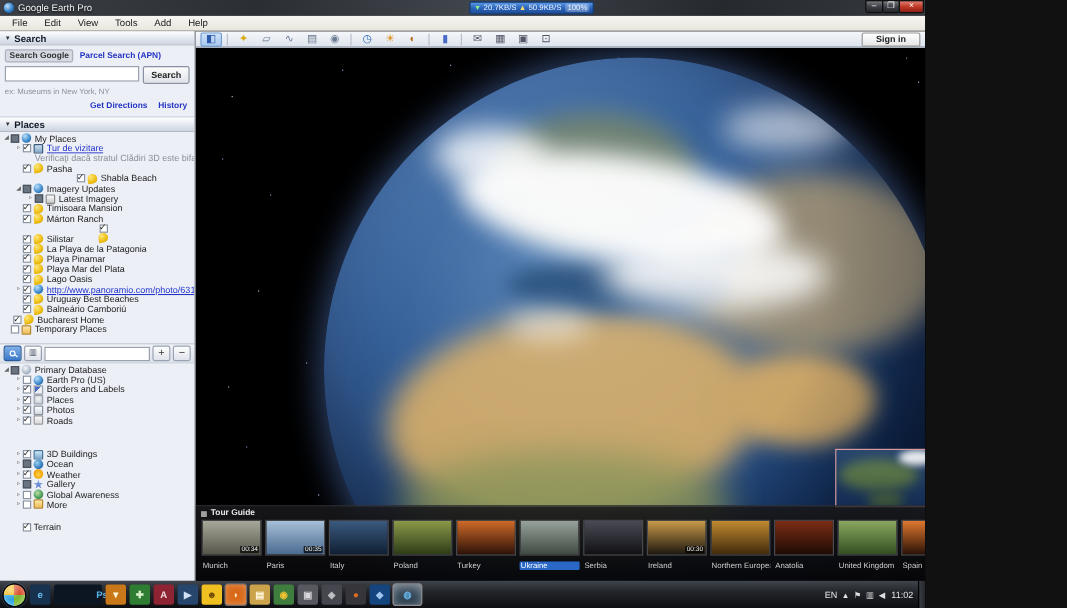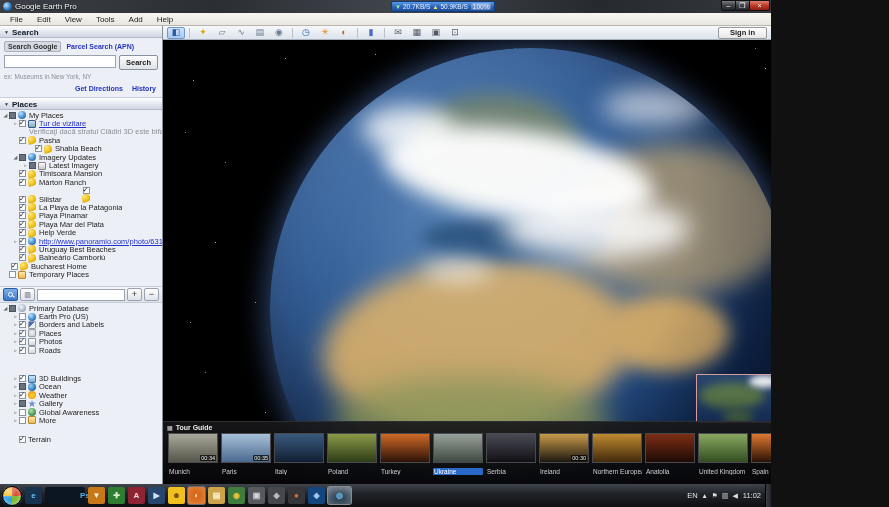--- a/index.html
+++ b/index.html
@@ -259,21 +259,21 @@
           <div class="trow" style="padding-left: 22px;">
             <span class="exp"></span>
             <span class="tlabel note">Verificaţi dacă stratul Clădiri 3D este bifat</span>
           </div>
           <div class="trow" style="padding-left: 12px;">
             <span class="exp"></span>
             <span class="cb checked"></span>
             <span class="chip i-pushpin"></span>
             <span class="tlabel">Pasha</span>
           </div>
-          <div class="trow" style="padding-left: 28px;">
+          <div class="trow" style="padding-left: 12px; margin-left: 45px;">
             <span class="exp"></span>
             <span class="cb checked"></span>
             <span class="chip i-pushpin"></span>
             <span class="tlabel">Shabla Beach</span>
           </div>
           <div class="trow" style="padding-left: 12px;">
             <span class="exp">◢</span>
             <span class="cb partial"></span>
             <span class="chip i-globe"></span>
             <span class="tlabel">Imagery Updates</span>
@@ -323,21 +323,21 @@
           <div class="trow" style="padding-left: 12px;">
             <span class="exp"></span>
             <span class="cb checked"></span>
             <span class="chip i-pushpin"></span>
             <span class="tlabel">Playa Mar del Plata</span>
           </div>
           <div class="trow" style="padding-left: 12px;">
             <span class="exp"></span>
             <span class="cb checked"></span>
             <span class="chip i-pushpin"></span>
-            <span class="tlabel">Help Verde</span>
+            <span class="tlabel">Lago Oasis</span>
           </div>
           <div class="trow" style="padding-left: 12px;">
             <span class="exp">▹</span>
             <span class="cb checked"></span>
             <span class="chip i-globe"></span>
             <span class="tlabel link">http://www.panoramio.com/photo/63163548</span>
           </div>
           <div class="trow" style="padding-left: 12px;">
             <span class="exp"></span>
             <span class="cb checked"></span>

